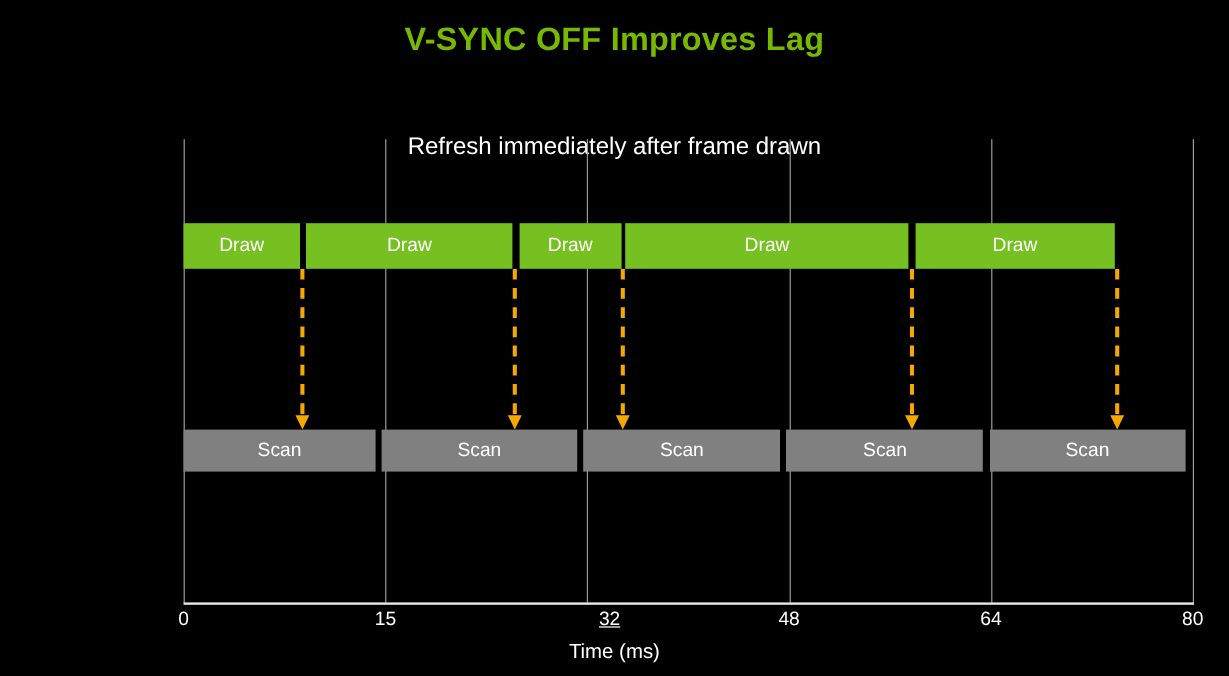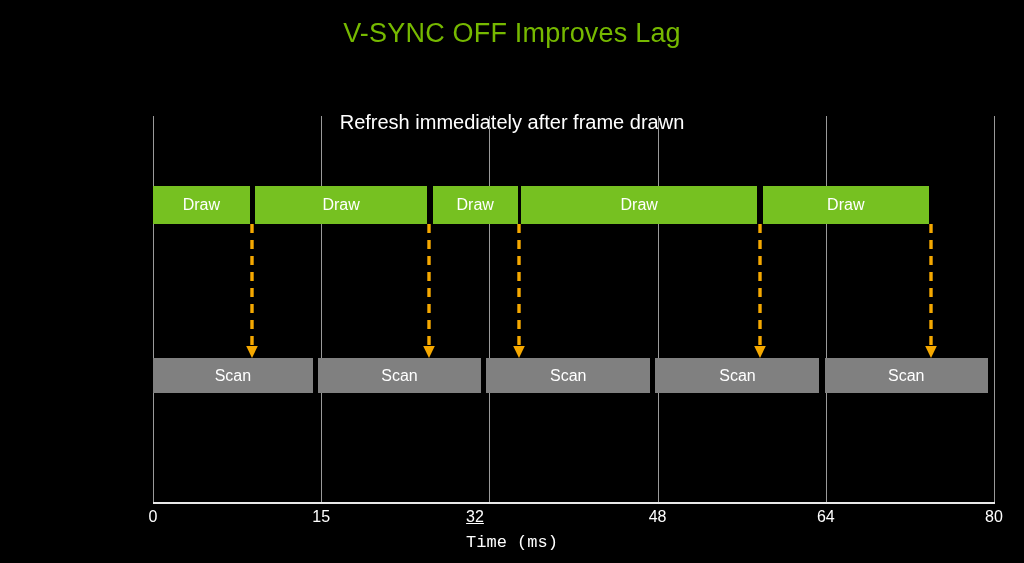--- a/index.html
+++ b/index.html
@@ -19,21 +19,21 @@
 
   
   #title {
     position: absolute;
     left: 0;
     top: 18px;
     width: 1024px;
     text-align: center;
     color: #76b900;
     font-size: 27px;
-    font-weight: normal;
+    font-weight: bold;
     letter-spacing: 0.2px;
     white-space: nowrap;
   }
   #subtitle {
     position: absolute;
     left: 0;
     top: 66px;
     width: 1024px;
     text-align: center;
     color: #ffffff;
@@ -122,21 +122,20 @@
   }
   #xlabel {
     position: absolute;
     top: 533px;
     left: 0;
     width: 1024px;
     text-align: center;
     color: #ffffff;
     font-size: 17px;
     white-space: nowrap;
-    font-family: Liberation Mono, monospace;
   }
 </style>
 </head>
 <body>
 
 <div id="stage">
 
   <div id="title">V-SYNC OFF Improves Lag</div>
 
   <div id="subtitle">Refresh immediately after frame drawn</div>
@@ -186,21 +185,21 @@
       <div class="arrow" style="left: 923.925px; top: 224px; height: 134px;"><svg width="14" height="134" viewBox="0 0 14 134">
           <line x1="7" y1="0" x2="7" y2="123" stroke="#f5a800" stroke-width="3.4" stroke-dasharray="9,7"></line>
           <polygon points="7,134 1.2,122 12.8,122" fill="#f5a800"></polygon>
         </svg></div>
     </div>
 
   <div id="axis-line"></div>
   <div id="ticks-layer">
       <div class="tick-label" style="left: 123px;">0</div>
       <div class="tick-label" style="left: 291.2px;">15</div>
-      <div class="tick-label" style="left: 445px; text-decoration: underline;">32</div>
+      <div class="tick-label" style="left: 478px; text-decoration: underline;">32</div>
       <div class="tick-label" style="left: 627.6px;">48</div>
       <div class="tick-label" style="left: 795.8px;">64</div>
       <div class="tick-label" style="left: 964px;">80</div>
     </div>
 
   <div id="xlabel">Time (ms)</div>
 
 </div>
 
 </body></html>

